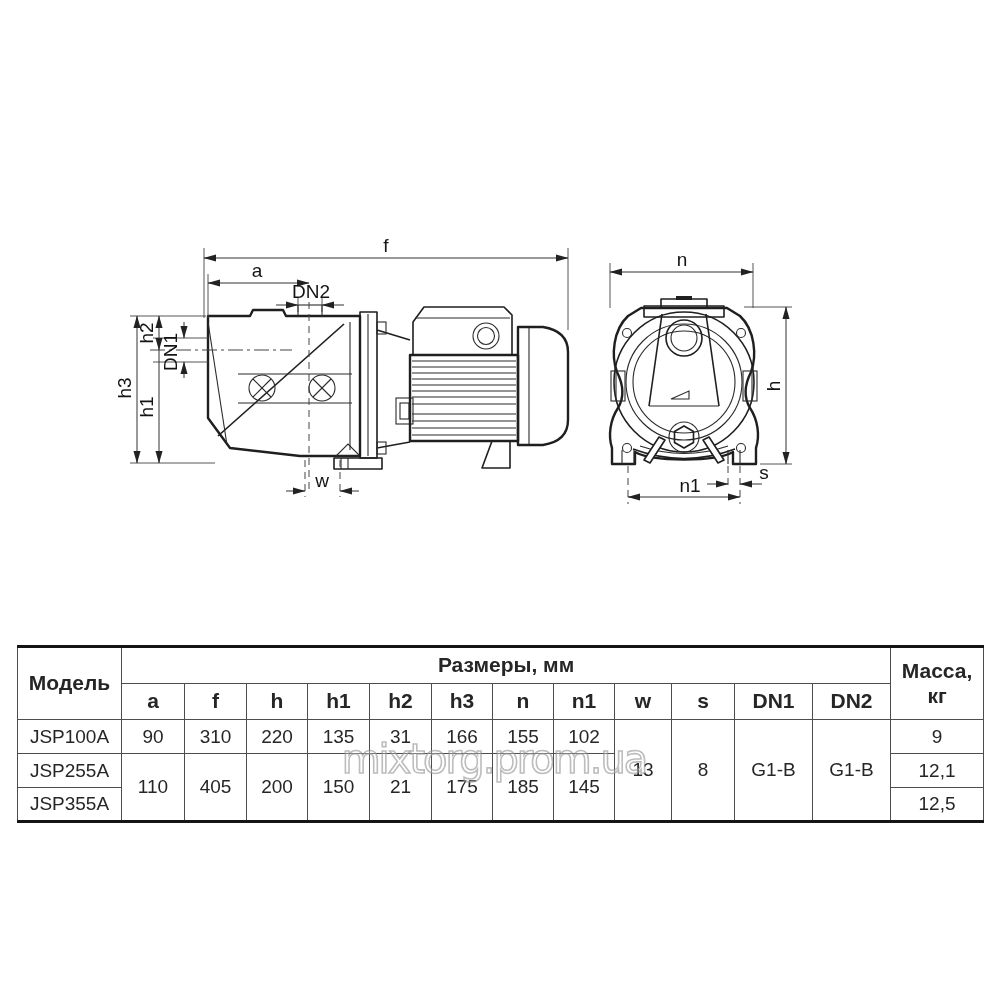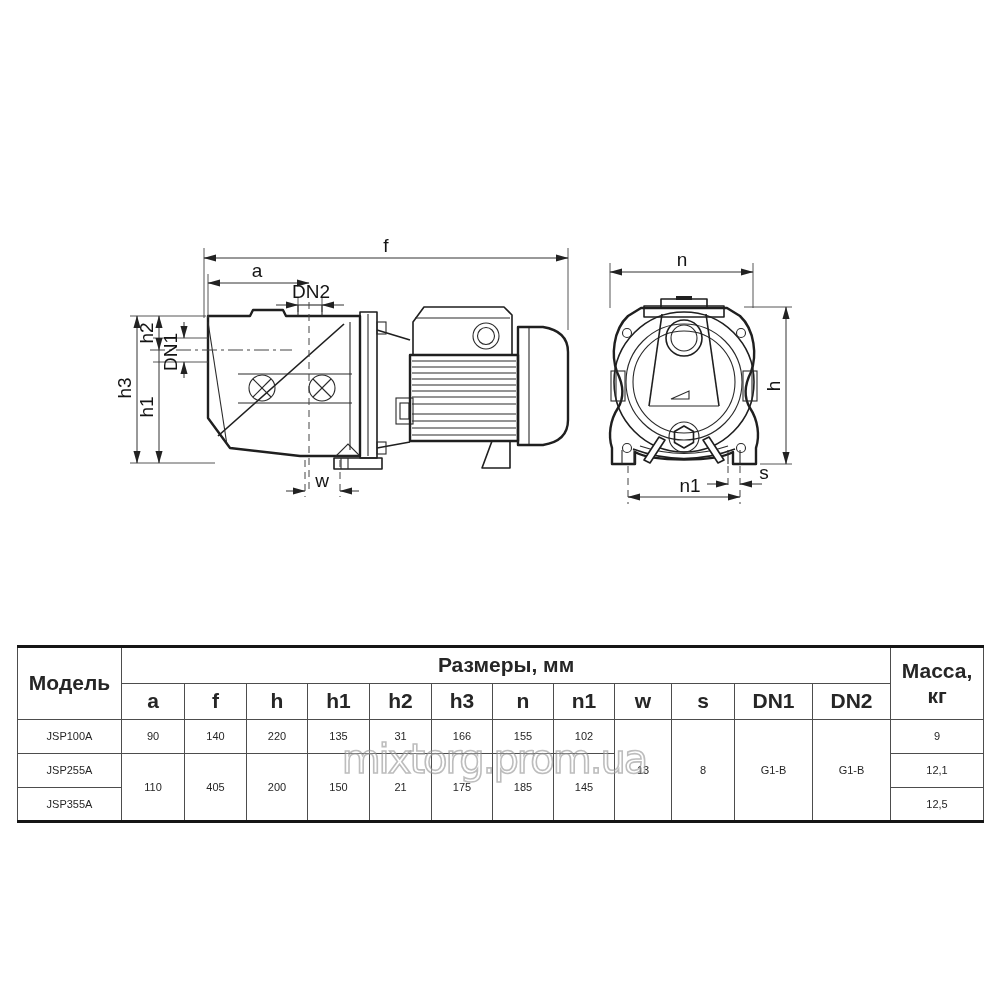--- a/index.html
+++ b/index.html
@@ -16,21 +16,21 @@
   .dd{fill:none;stroke:#444;stroke-width:1;stroke-dasharray:15 4 3 4;}
   .lbl{font-family:"Liberation Sans",sans-serif;font-size:19px;fill:#141414;}
   .fill{fill:#1f1f1f;stroke:none;}
   .wfill{fill:#fff;}
 
   
   #spec-table{position:absolute;left:17px;top:645px;width:967px;border-collapse:collapse;table-layout:fixed;
               border-top:3px solid #151515;border-bottom:3px solid #151515;
               border-left:1.5px solid #2e2e2e;border-right:1.5px solid #2e2e2e;}
   #spec-table th,#spec-table td{border:1px solid #4d4d4d;text-align:center;vertical-align:middle;
-              padding:0;font-size:11px;line-height:1.15;background:#fff;overflow:hidden;}
+              padding:0;font-size:19px;line-height:1.15;background:#fff;overflow:hidden;}
   #spec-table th{font-weight:bold;font-size:21px;}
   tr.hr1{height:37px;} tr.hr2{height:36px;} tr.dr{height:34px;}
   tr.hr2 th{font-weight:normal;font-size:16px;border-bottom:2.5px solid #222;}
   th.span2{border-bottom:2.5px solid #222;}
   td.shade,th.shade{background:#e8e8e8;}
 
   
   #watermark{position:absolute;left:494px;top:736px;transform:translateX(-50%);
              font-family:"DejaVu Sans",sans-serif;font-size:40px;letter-spacing:-2px;white-space:nowrap;
              color:rgba(255,255,255,0.25);-webkit-text-stroke:1.6px rgba(145,145,145,0.6);
@@ -256,21 +256,21 @@
     <th>n</th>
     <th>n1</th>
     <th>w</th>
     <th>s</th>
     <th>DN1</th>
     <th>DN2</th>
   </tr>
   <tr class="dr">
     <td class="shade">JSP100A</td>
     <td class="shade">90</td>
-    <td class="shade">140</td>
+    <td class="shade">310</td>
     <td class="shade">220</td>
     <td class="shade">135</td>
     <td class="shade">31</td>
     <td class="shade">166</td>
     <td class="shade">155</td>
     <td class="shade">102</td>
     <td rowspan="3">13</td>
     <td rowspan="3">8</td>
     <td rowspan="3">G1-B</td>
     <td rowspan="3">G1-B</td>

